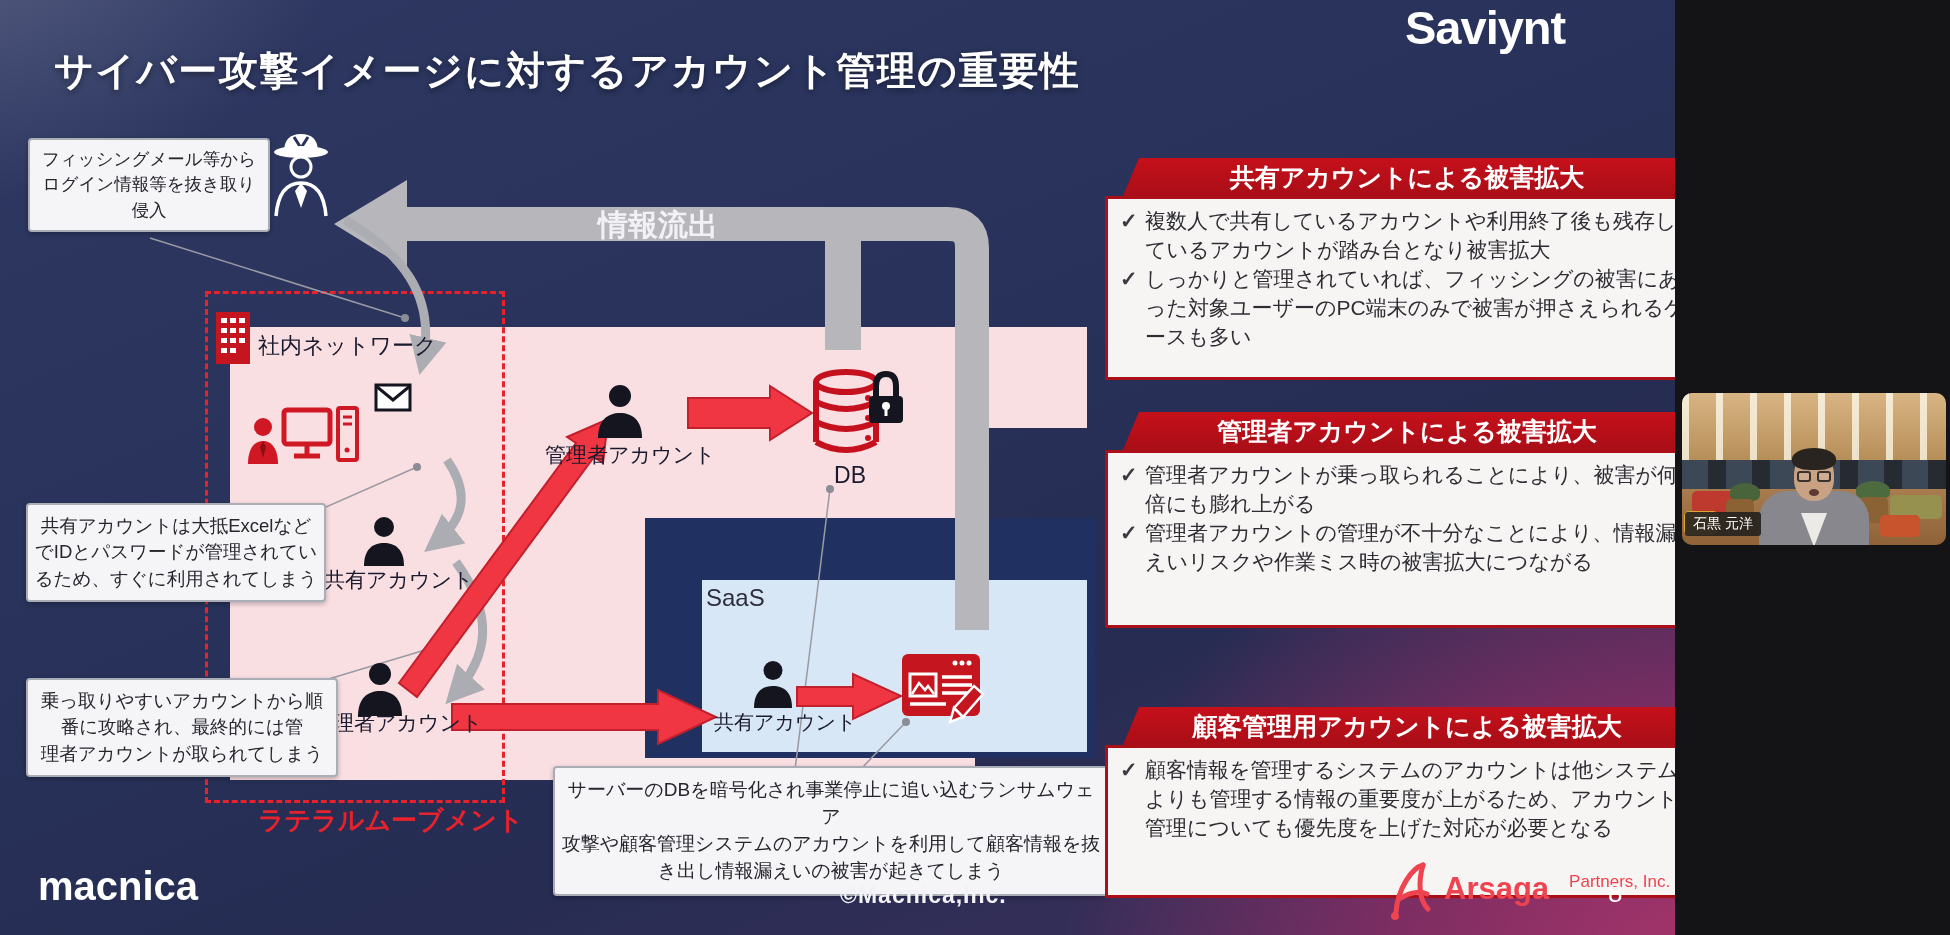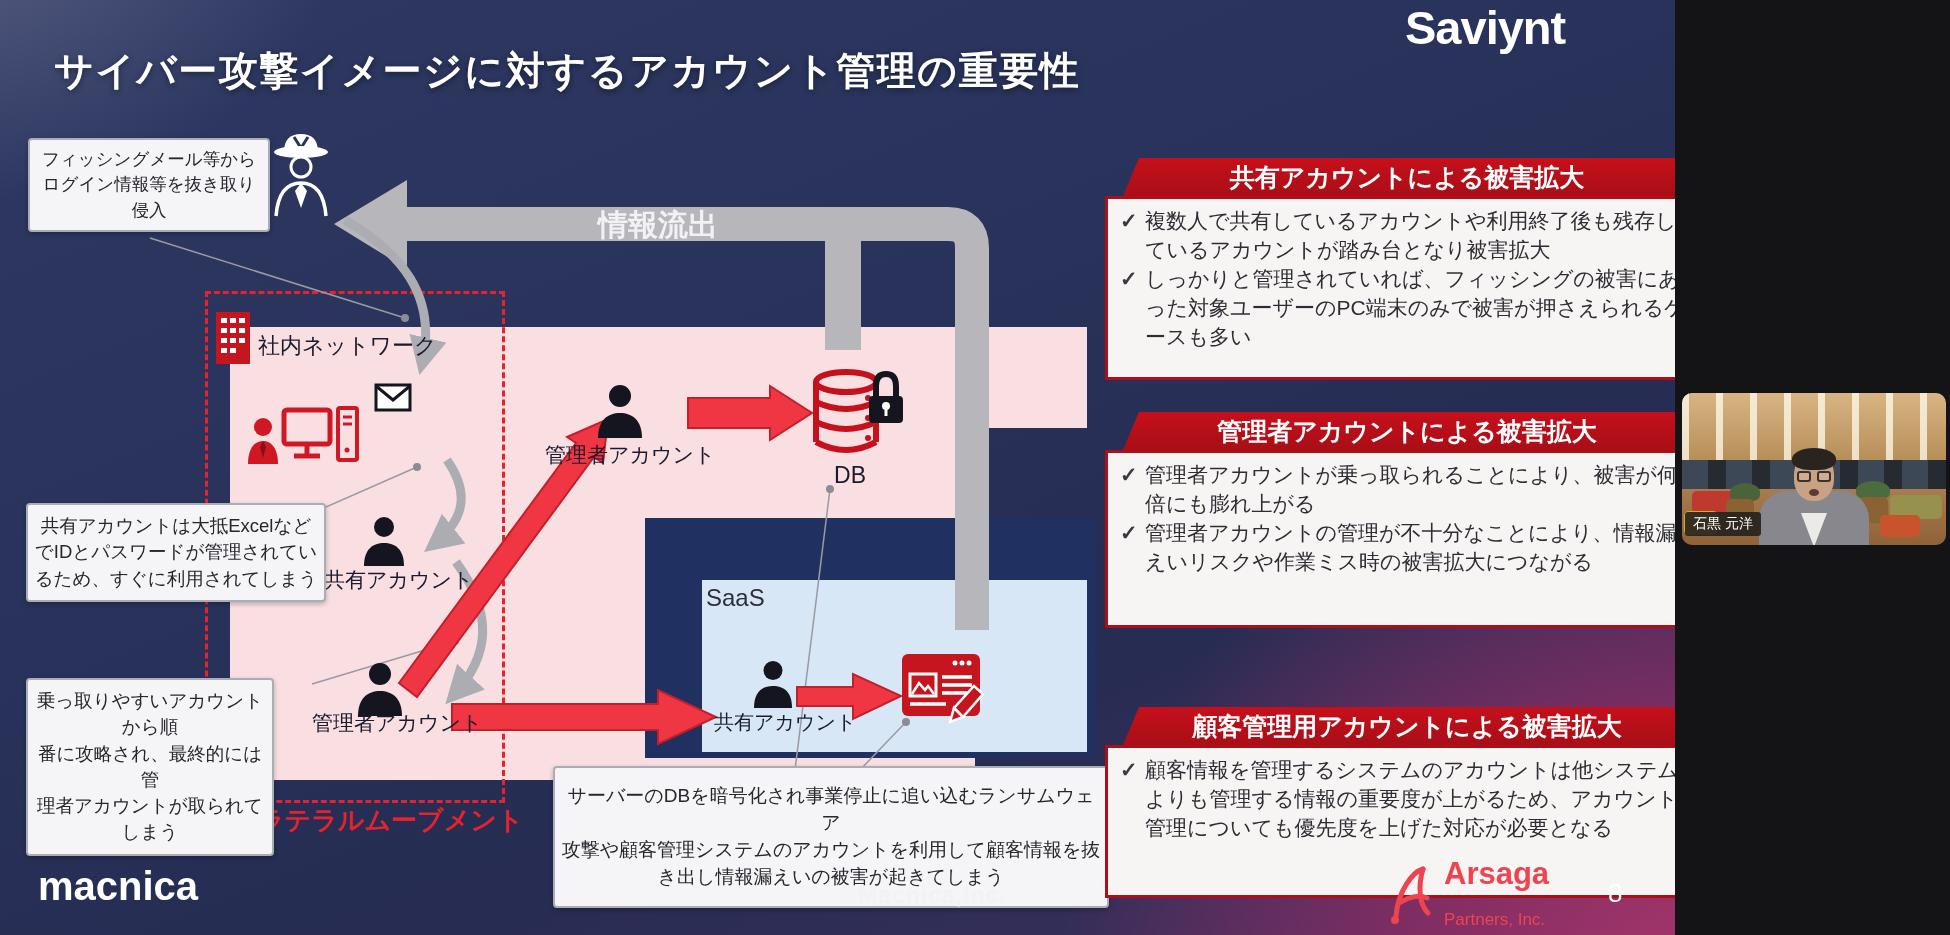--- a/index.html
+++ b/index.html
@@ -32,42 +32,42 @@
   .lbl-network { left:258px; top:331px; font-size:22px; }
   .lbl-saas { left:706px; top:584px; font-size:24px; color:#2d2d3c; z-index:5; }
   .lbl-db { left:820px; top:462px; font-size:23px; width:60px; text-align:center; }
   .lbl-lateral { left:258px; top:803px; font-size:26px; font-weight:bold; color:#e8222c; z-index:5; white-space:nowrap; }
 
   
   .callout { background:#f5f4f6; border:2px solid #a9adb5; border-radius:4px; color:#26262e;
              text-align:center; white-space:pre-line; z-index:6; box-shadow:0 2px 5px rgba(0,0,0,.25); }
   .c1 { left:28px;  top:138px; width:242px; font-size:17.5px; line-height:1.45; padding:7px 4px; }
   .c2 { left:26px;  top:503px; width:300px; font-size:18.5px; line-height:1.42; padding:8px 4px; }
-  .c3 { left:26px;  top:678px; width:248px; font-size:18.5px; line-height:1.42; padding:8px 4px; }
-  .c4 { left:553px; top:766px; width:556px; font-size:19px;  line-height:1.42; padding:15px 6px; }
+  .c3 { left:26px;  top:678px; width:312px; font-size:18.5px; line-height:1.42; padding:8px 4px; }
+  .c4 { left:553px; top:766px; width:556px; font-size:19px;  line-height:1.42; padding:9px 6px; }
 
   .icon { z-index:5; }
 
   
   .panel { position:absolute; left:1105px; width:604px; z-index:6; }
   .panel-header { margin:0 18px; height:38px; line-height:38px; text-align:center; color:#ffffff;
      font-weight:bold; font-size:25px; background:linear-gradient(#c6101b,#a90e17);
      clip-path:polygon(16px 0, calc(100% - 16px) 0, 100% 100%, 0 100%); }
   .panel-body { background:#f7f4f4; border:3px solid #ab1019; padding:8px 12px 6px 12px; }
   .bullet { display:flex; gap:7px; font-size:21px; line-height:1.38; color:#2d2d33; }
   .bullet .mark { flex:0 0 18px; font-weight:bold; color:#3a3a40; }
   .p1 { top:158px; } .p1 .panel-body { min-height:184px; }
   .p2 { top:412px; } .p2 .panel-body { min-height:178px; }
   .p3 { top:664px;margin-top:43px; } .p3 .panel-body { min-height:153px; }
 
   
   .macnica { left:38px; top:864px; font-size:40px; font-weight:bold; color:#ffffff; letter-spacing:0px; z-index:6; }
   .copyright { left:840px; top:882px; font-size:23px; font-weight:bold; color:#f2f2f6; z-index:6; letter-spacing:1px; }
   .arsaga { left:1388px; top:858px; display:flex; align-items:center; gap:10px; z-index:6; }
-  .arsaga-text { display:flex; flex-direction:column; line-height:1.05;gap:20px; }
+  .arsaga-text { display:flex; flex-direction:row; line-height:1.05;gap:20px; }
   .arsaga-name { font-size:31px; font-weight:bold; color:#ee4450; }
   .arsaga-sub { font-size:17px; font-weight:normal; color:#ee4450; }
   .page-num { left:1608px; top:878px; font-size:26px; color:#ffffff; z-index:6; }
 
   
   .cam-strip { position:absolute; left:1675px; top:0; width:275px; height:935px; background:#141416; }
   .cam { position:absolute; left:7px; top:393px; width:264px; height:152px; border-radius:10px; overflow:hidden; background:#2c2f35; }
   .cam .ceiling { position:absolute; left:0; top:0; width:100%; height:44%;
       background:repeating-linear-gradient(90deg, rgba(255,252,238,.75) 0 7px, rgba(255,252,238,0) 7px 34px),
                  linear-gradient(#d9b584,#b68e58); }

